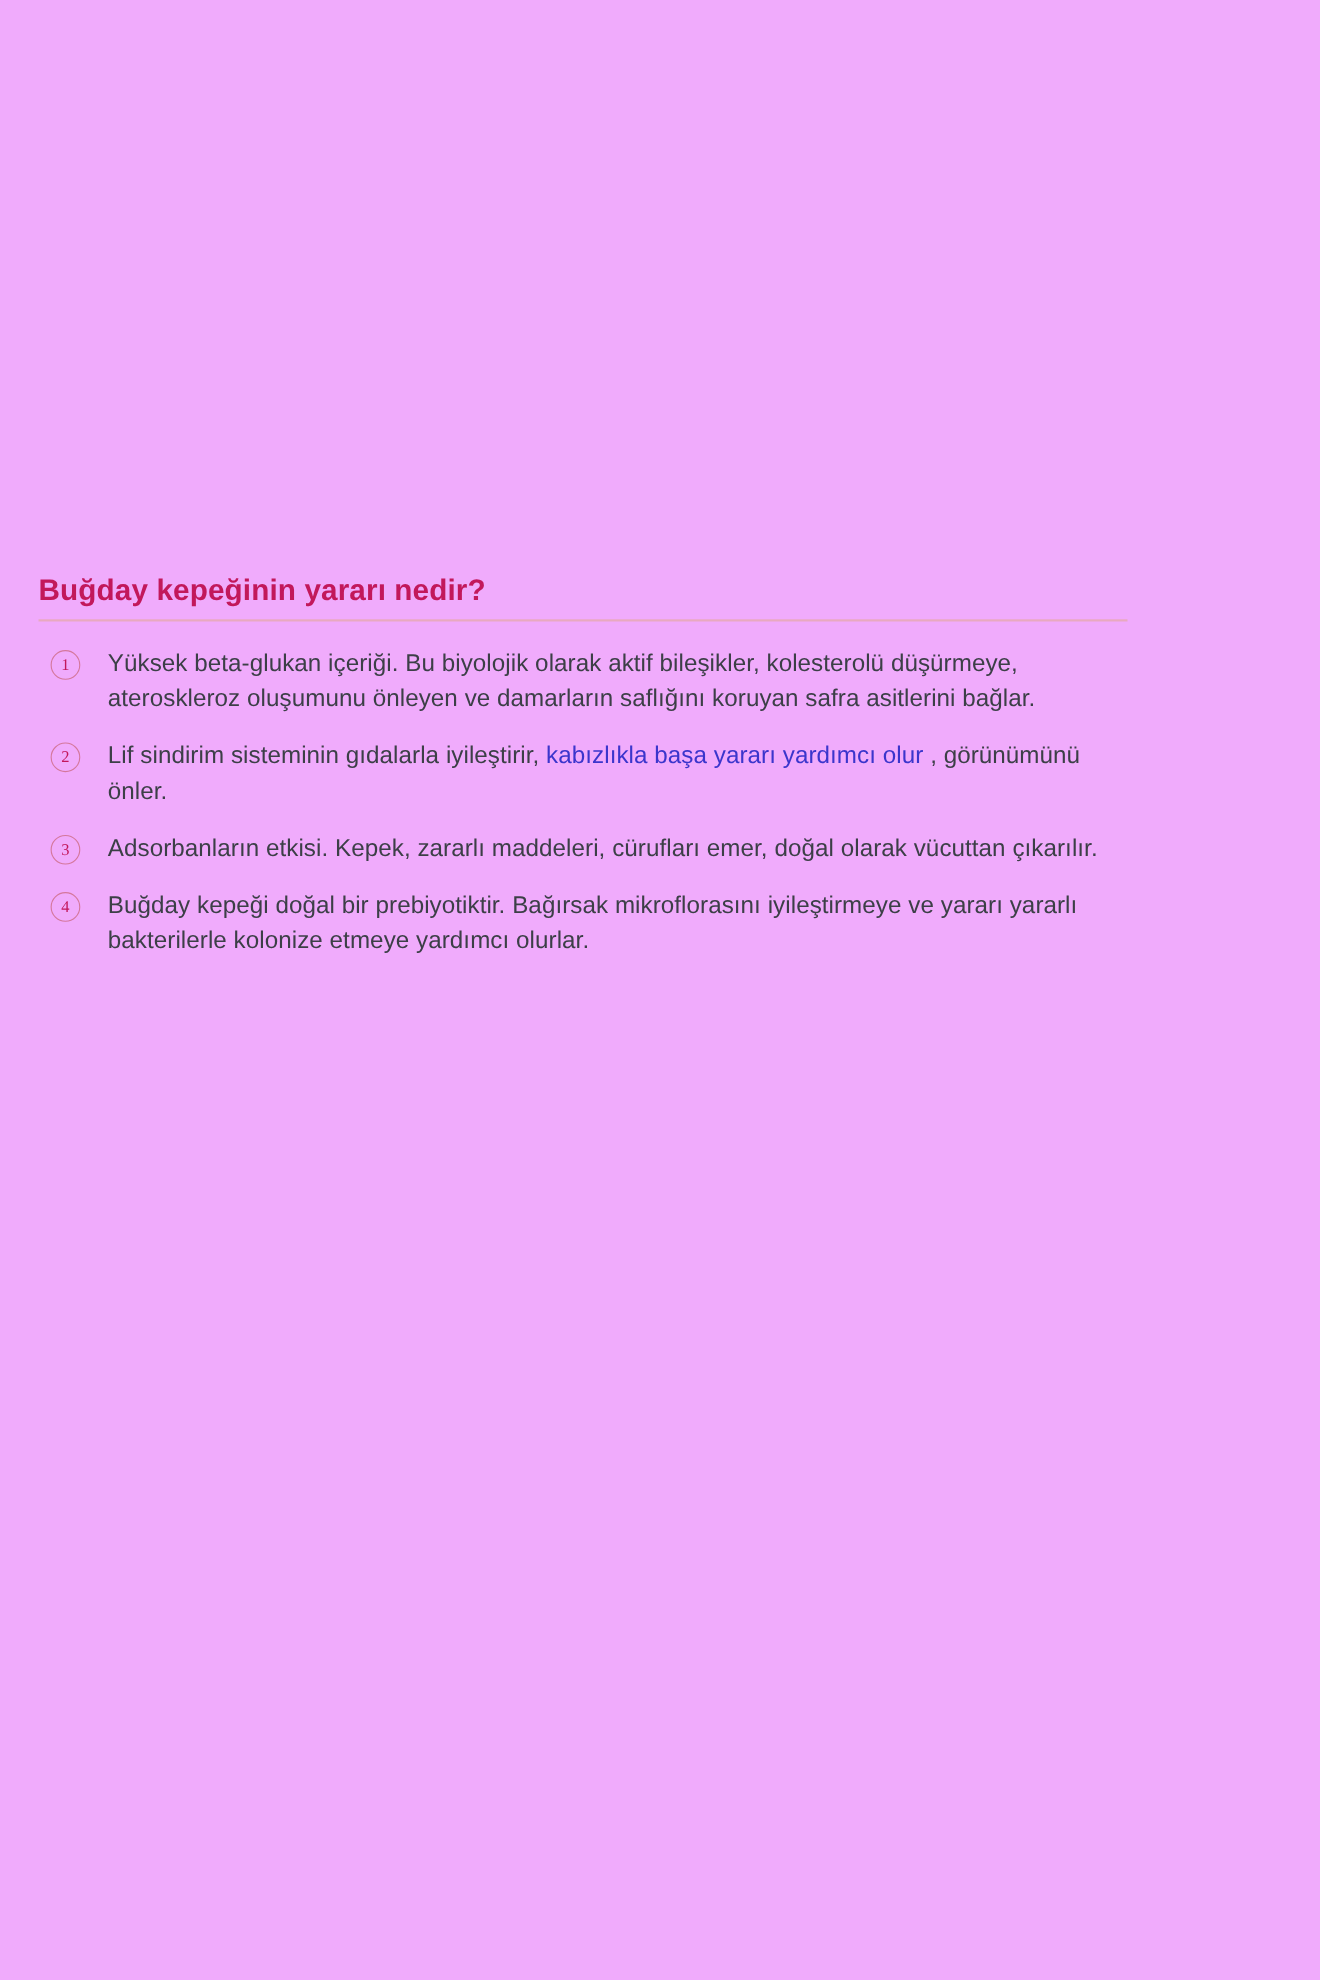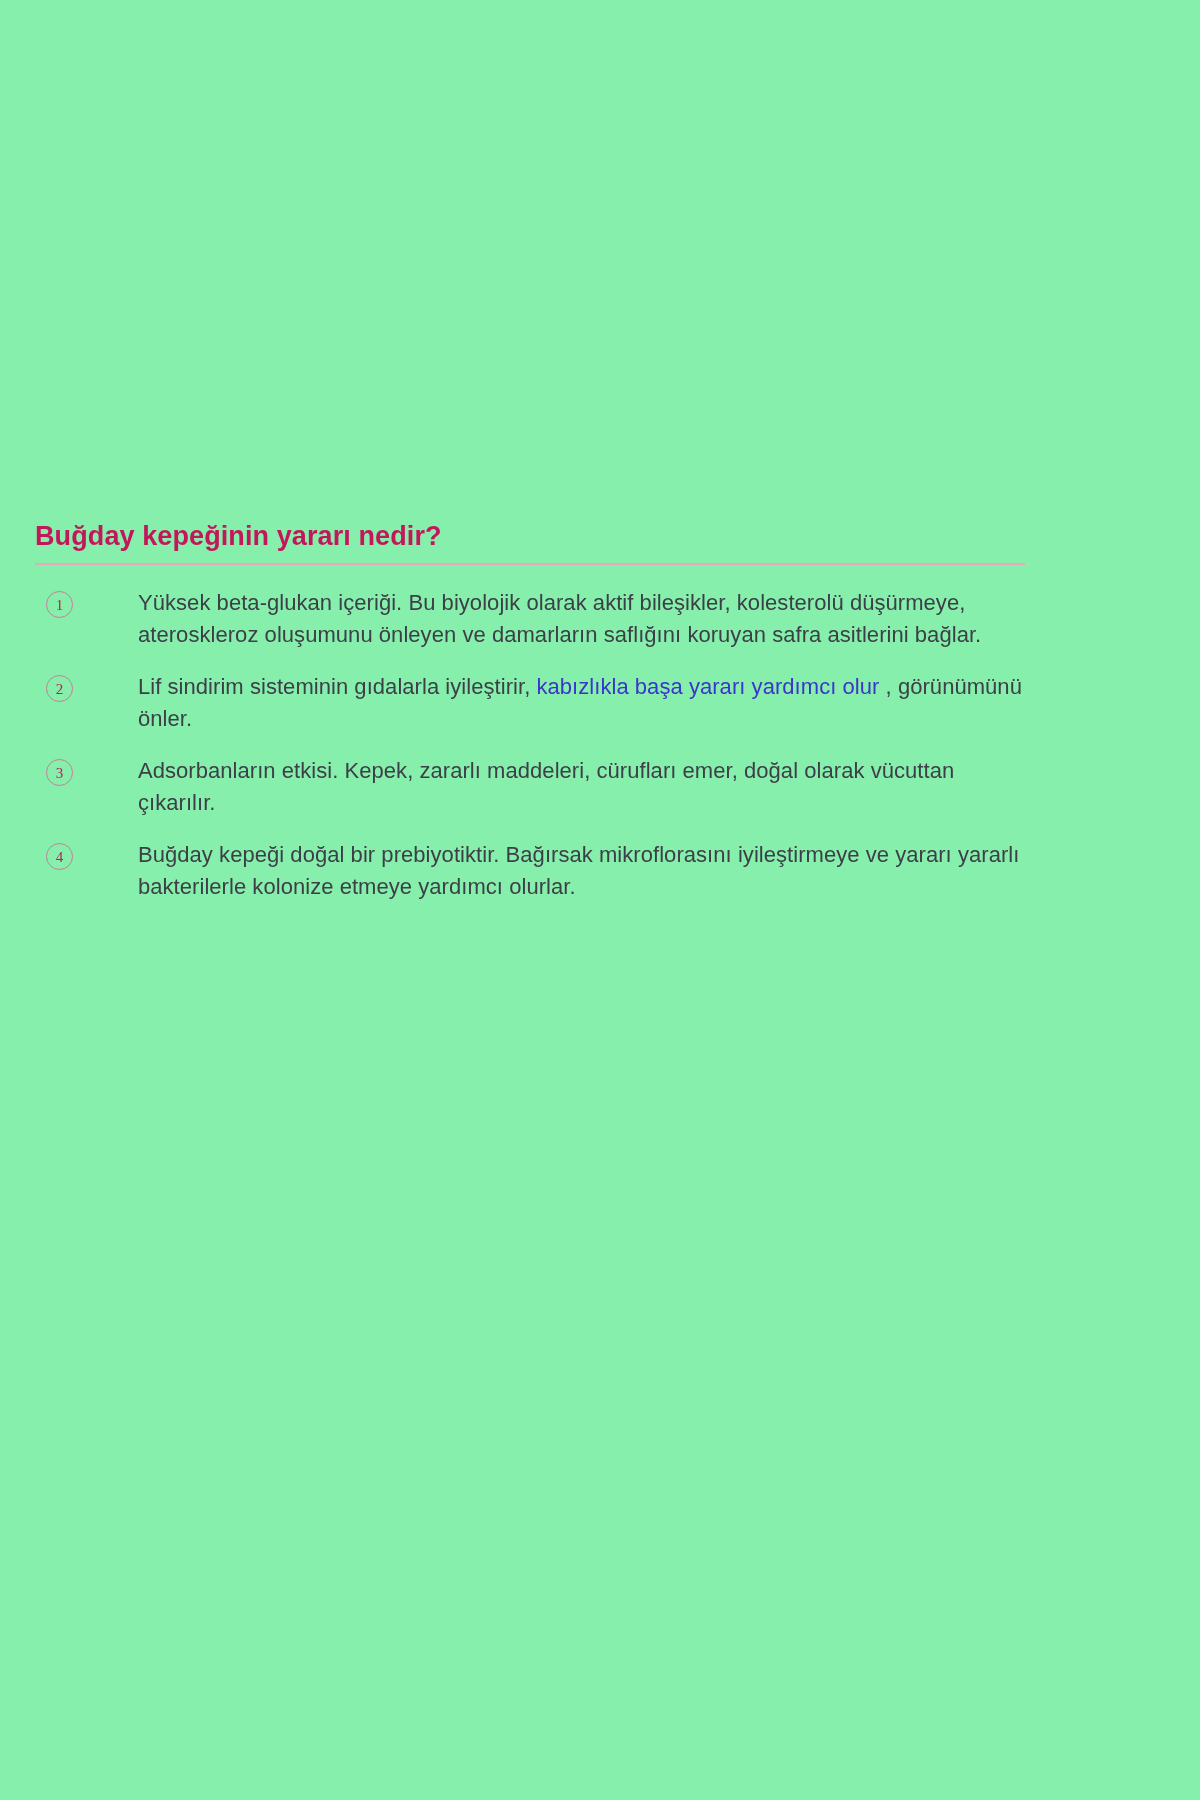--- a/index.html
+++ b/index.html
@@ -10,21 +10,21 @@
   body {
     width: 1200px;
     height: 1800px;
     font-family: "Liberation Sans", sans-serif;
     overflow: hidden;
   }
   .page {
     position: relative;
     width: 1200px;
     height: 1800px;
-    background: #86efac;
+    background: #f0abfc;
   }
   .article {
     position: absolute;
     left: 35px;
     top: 520px;
     width: 990px;
   }
   .article-title {
     margin: 0 0 6px 0;
     padding: 0 0 11px 0;
@@ -72,21 +72,20 @@
     border-radius: 50%;
     color: #c2185b;
     font-size: 15px;
     line-height: 26px;
     text-align: center;
     font-family: "Liberation Serif", serif;
     box-sizing: border-box;
   }
   .item-text {
     display: block;
-    margin-left: 40px;
   }
   .inline-link {
     color: #3b35cc;
     text-decoration: none;
   }
   .tail-para {
     margin-top: 30px;
   }
 </style>
 </head>

